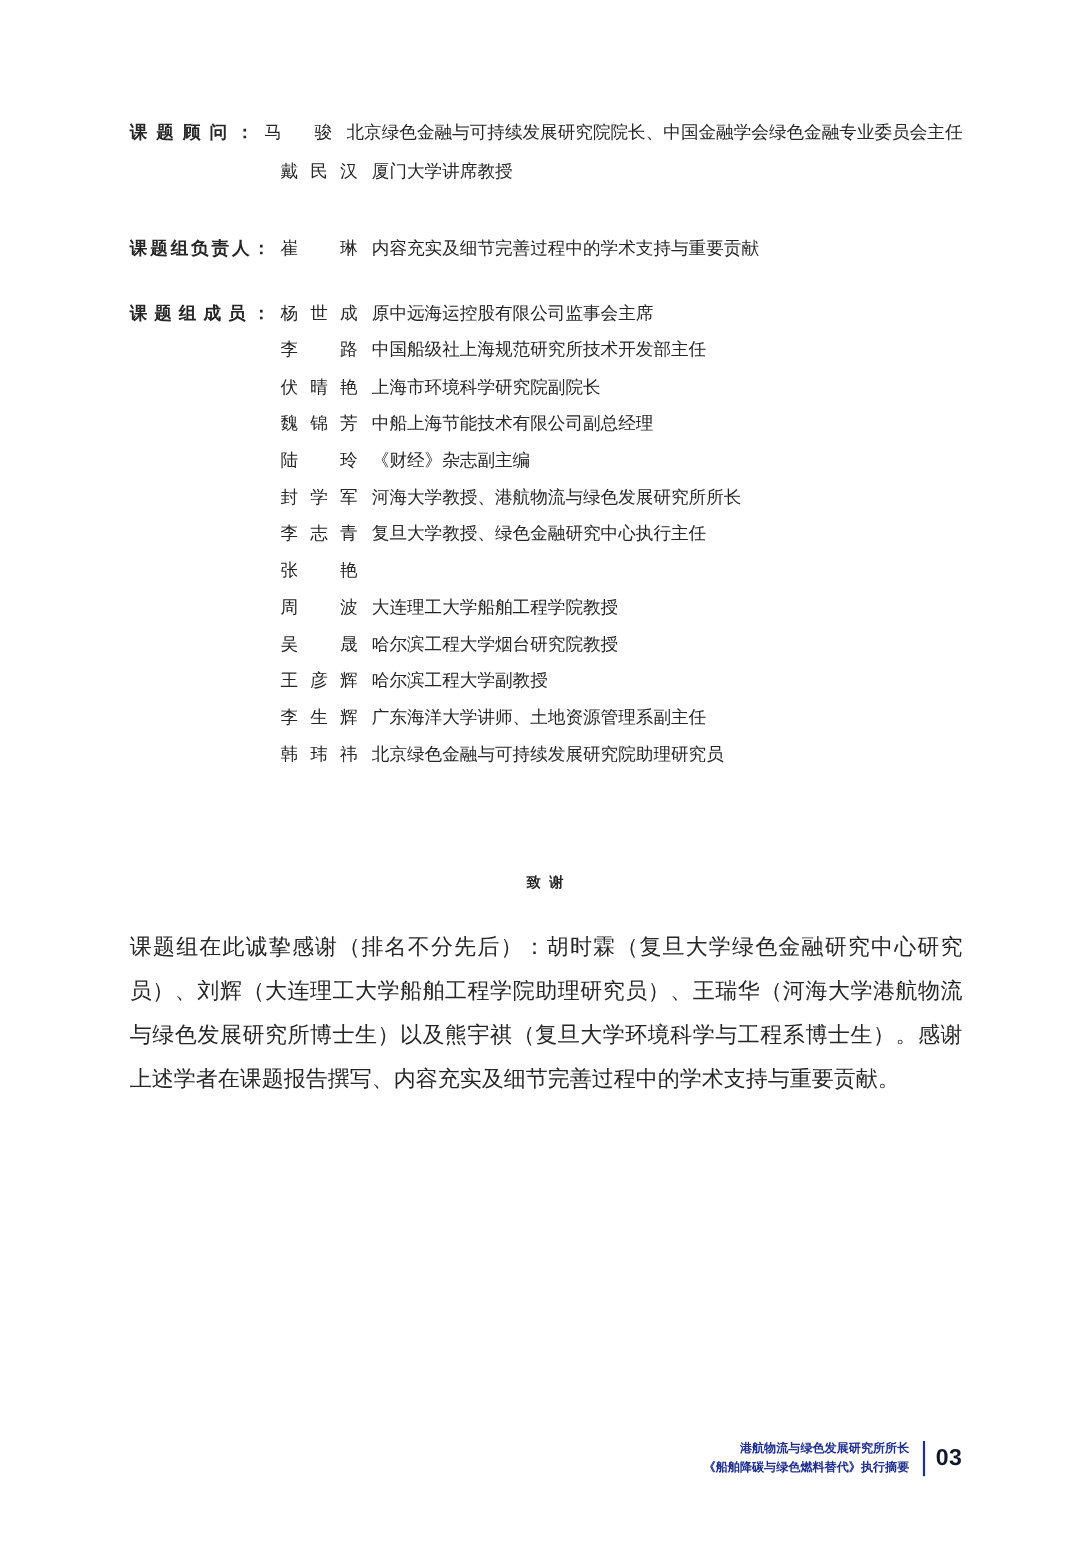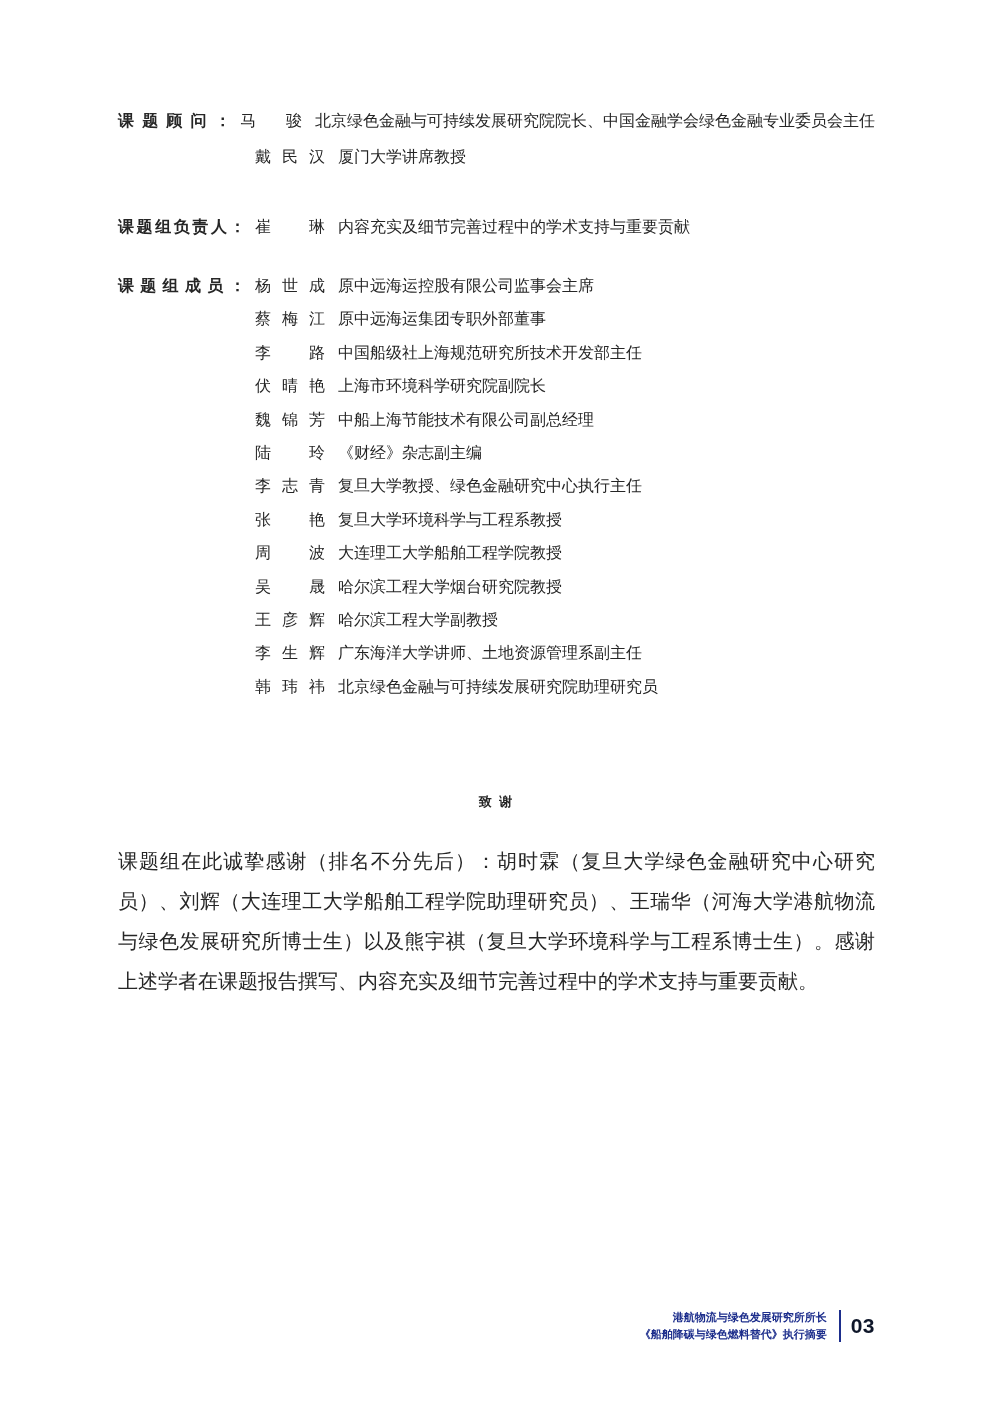--- a/index.html
+++ b/index.html
@@ -25,21 +25,21 @@
     text-align:justify; text-align-last:justify;
     white-space:nowrap;
     letter-spacing:0.5px;
   }
   .credit-name {
     width:70px; margin-right:13px;
     text-align:justify; text-align-last:justify;
   }
   .credit-role { flex:1; white-space:nowrap; }
   .section-advisors { margin-top:103px; }
-  .section-advisors .credit-row { line-height:36px; }
+  .section-advisors .credit-row { line-height:36px;font-family:Liberation Mono, monospace; }
   .section-leader { margin-top:34px; }
   .section-leader .credit-row { line-height:36px; }
   .section-members { margin-top:24px; }
   .section-members .credit-row { line-height:33.4px; }
   .ack-title {
     margin-top:85px;
     text-align:center;
     font-size:13px;
     font-weight:600;
     line-height:28px;
@@ -100,52 +100,51 @@
   </div>
         </div>
         <div class="credit-section section-members">
           <div class="credit-row">
     <div class="credit-label">课题组成员：</div>
     <div class="credit-name">杨世成</div>
     <div class="credit-role">原中远海运控股有限公司监事会主席</div>
   </div>
           <div class="credit-row">
     <div class="credit-label"></div>
-    <div class="credit-name">蔡梅江</div>
-    <div class="credit-role">原中远海运集团专职外部董事</div>
-  </div>
-          <div class="credit-row">
-    <div class="credit-label"></div>
     <div class="credit-name">李路</div>
     <div class="credit-role">中国船级社上海规范研究所技术开发部主任</div>
   </div>
           <div class="credit-row">
     <div class="credit-label"></div>
     <div class="credit-name">伏晴艳</div>
     <div class="credit-role">上海市环境科学研究院副院长</div>
   </div>
           <div class="credit-row">
     <div class="credit-label"></div>
     <div class="credit-name">魏锦芳</div>
     <div class="credit-role">中船上海节能技术有限公司副总经理</div>
   </div>
           <div class="credit-row">
     <div class="credit-label"></div>
     <div class="credit-name">陆玲</div>
     <div class="credit-role">《财经》杂志副主编</div>
   </div>
           <div class="credit-row">
     <div class="credit-label"></div>
+    <div class="credit-name">封学军</div>
+    <div class="credit-role">河海大学教授、港航物流与绿色发展研究所所长</div>
+  </div>
+          <div class="credit-row">
+    <div class="credit-label"></div>
     <div class="credit-name">李志青</div>
     <div class="credit-role">复旦大学教授、绿色金融研究中心执行主任</div>
   </div>
           <div class="credit-row">
     <div class="credit-label"></div>
     <div class="credit-name">张艳</div>
-    <div class="credit-role">复旦大学环境科学与工程系教授</div>
   </div>
           <div class="credit-row">
     <div class="credit-label"></div>
     <div class="credit-name">周波</div>
     <div class="credit-role">大连理工大学船舶工程学院教授</div>
   </div>
           <div class="credit-row">
     <div class="credit-label"></div>
     <div class="credit-name">吴晟</div>
     <div class="credit-role">哈尔滨工程大学烟台研究院教授</div>

